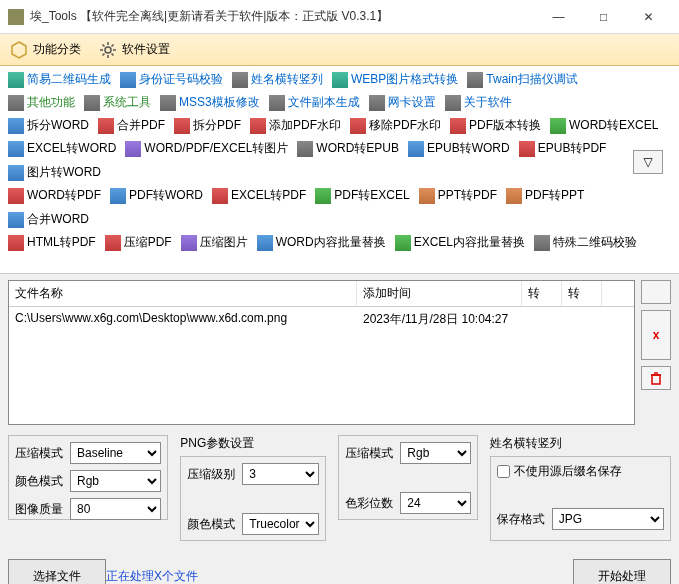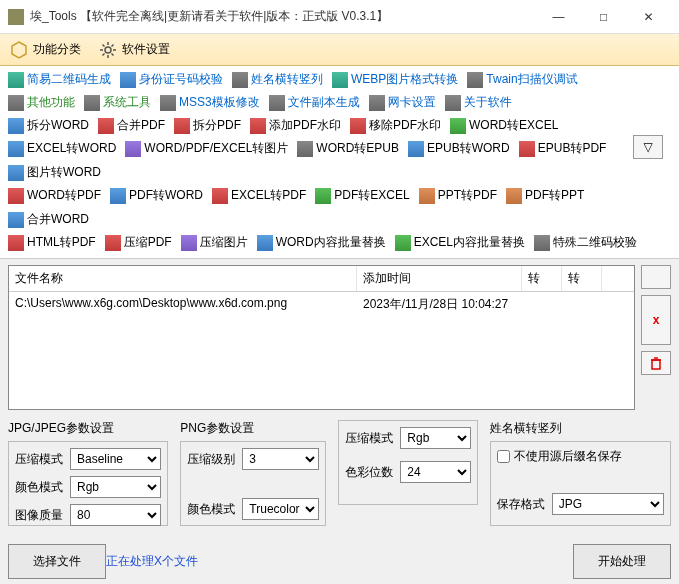--- a/index.html
+++ b/index.html
@@ -4,21 +4,21 @@
 <style>
 *{margin:0;padding:0;box-sizing:border-box;font-family:"Microsoft YaHei",SimSun,sans-serif;font-size:12px}
 body{background:#f0f0f0;width:679px;height:584px;overflow:hidden}
 .titlebar{height:34px;background:#fff;display:flex;align-items:center;padding:0 8px;border-bottom:1px solid #ddd}
 .titlebar .ico{width:16px;height:16px;background:#8a8a5a;margin-right:6px;display:inline-block}
 .titlebar .title{flex:1;color:#333}
 .titlebar .btn{width:45px;height:28px;display:flex;align-items:center;justify-content:center;color:#333}
 .categorybar{height:32px;background:linear-gradient(#fff3d6,#ffe9b8);display:flex;align-items:center;padding:4px 10px;border-bottom:1px solid #d4b870}
 .categorybar .item{display:flex;align-items:center;margin-right:18px}
 .categorybar .ico{width:18px;height:18px;margin-right:5px;display:inline-flex;align-items:center;justify-content:center}
-.toolbars{background:#fff;padding:2px 4px 4px;border-bottom:1px solid #ccc}
+.toolbars{background:#fff;padding:2px 4px 19px;border-bottom:1px solid #ccc}
 .toolrow{display:flex;flex-wrap:wrap;align-items:center;gap:1px}
 .tool{display:inline-flex;align-items:center;padding:2px 4px;white-space:nowrap;margin:1px 0}
 .tool .ico{width:16px;height:16px;margin-right:3px;display:inline-block;flex-shrink:0}
 .blue{color:#0066cc}
 .green{color:#2a8a2a}
 .content{padding:6px 8px;background:#f0f0f0}
 .filezone{display:flex;gap:6px}
 .filetable{flex:1;background:#fff;border:1px solid #888;height:145px}
 .fthead{display:flex;border-bottom:1px solid #ccc;background:#fff}
 .fthead .col{padding:4px 6px;border-right:1px solid #e5e5e5}
@@ -149,20 +149,24 @@
       </span>
   <span class="tool">
         <span class="ico ico-pdf"></span>
         <span>添加PDF水印</span>
       </span>
   <span class="tool">
         <span class="ico ico-pdf"></span>
         <span>移除PDF水印</span>
       </span>
   <span class="tool">
+        <span class="ico ico-pdf"></span>
+        <span>PDF版本转换</span>
+      </span>
+  <span class="tool">
         <span class="ico ico-xls"></span>
         <span>WORD转EXCEL</span>
       </span>
  </div>
  <div class="toolrow">
   <span class="tool">
         <span class="ico ico-doc"></span>
         <span>EXCEL转WORD</span>
       </span>
   <span class="tool">
@@ -268,21 +272,20 @@
             <rect x="4" y="5" width="8" height="9" fill="none" stroke="#d00" stroke-width="1.5"></rect>
             <path d="M3 5h10M6 3h4" stroke="#d00" stroke-width="1.5"></path>
           </svg>
         </div>
   </div>
  </div>
 
  <div class="params" style="position:relative">
   <div class="collapse">▽</div>
   <div class="pgroup g1">
-   <div class="pgtitle">JPG/JPEG参数设置</div>
    <div class="pgbody">
     <div class="prow">
             <span class="plabel">压缩模式</span>
             <select><option>Baseline</option></select>
           </div>
     <div class="prow">
             <span class="plabel">颜色模式</span>
             <select><option>Rgb</option></select>
           </div>
     <div class="prow">
@@ -303,21 +306,21 @@
             <select><option>Truecolor</option></select>
           </div>
    </div>
   </div>
   <div class="pgroup">
    <div class="pgbody">
     <div class="prow">
             <span class="plabel">压缩模式</span>
             <select><option>Rgb</option></select>
           </div>
-    <div class="prow" style="margin-top:12px">
+    <div class="prow" style="margin-top:28px">
             <span class="plabel">色彩位数</span>
             <select><option>24</option></select>
           </div>
    </div>
   </div>
   <div class="pgroup g4">
    <div class="pgtitle">姓名横转竖列</div>
    <div class="pgbody">
     <div class="prow">
             <label><input type="checkbox" style=""><span>不使用源后缀名保存</span></label>

